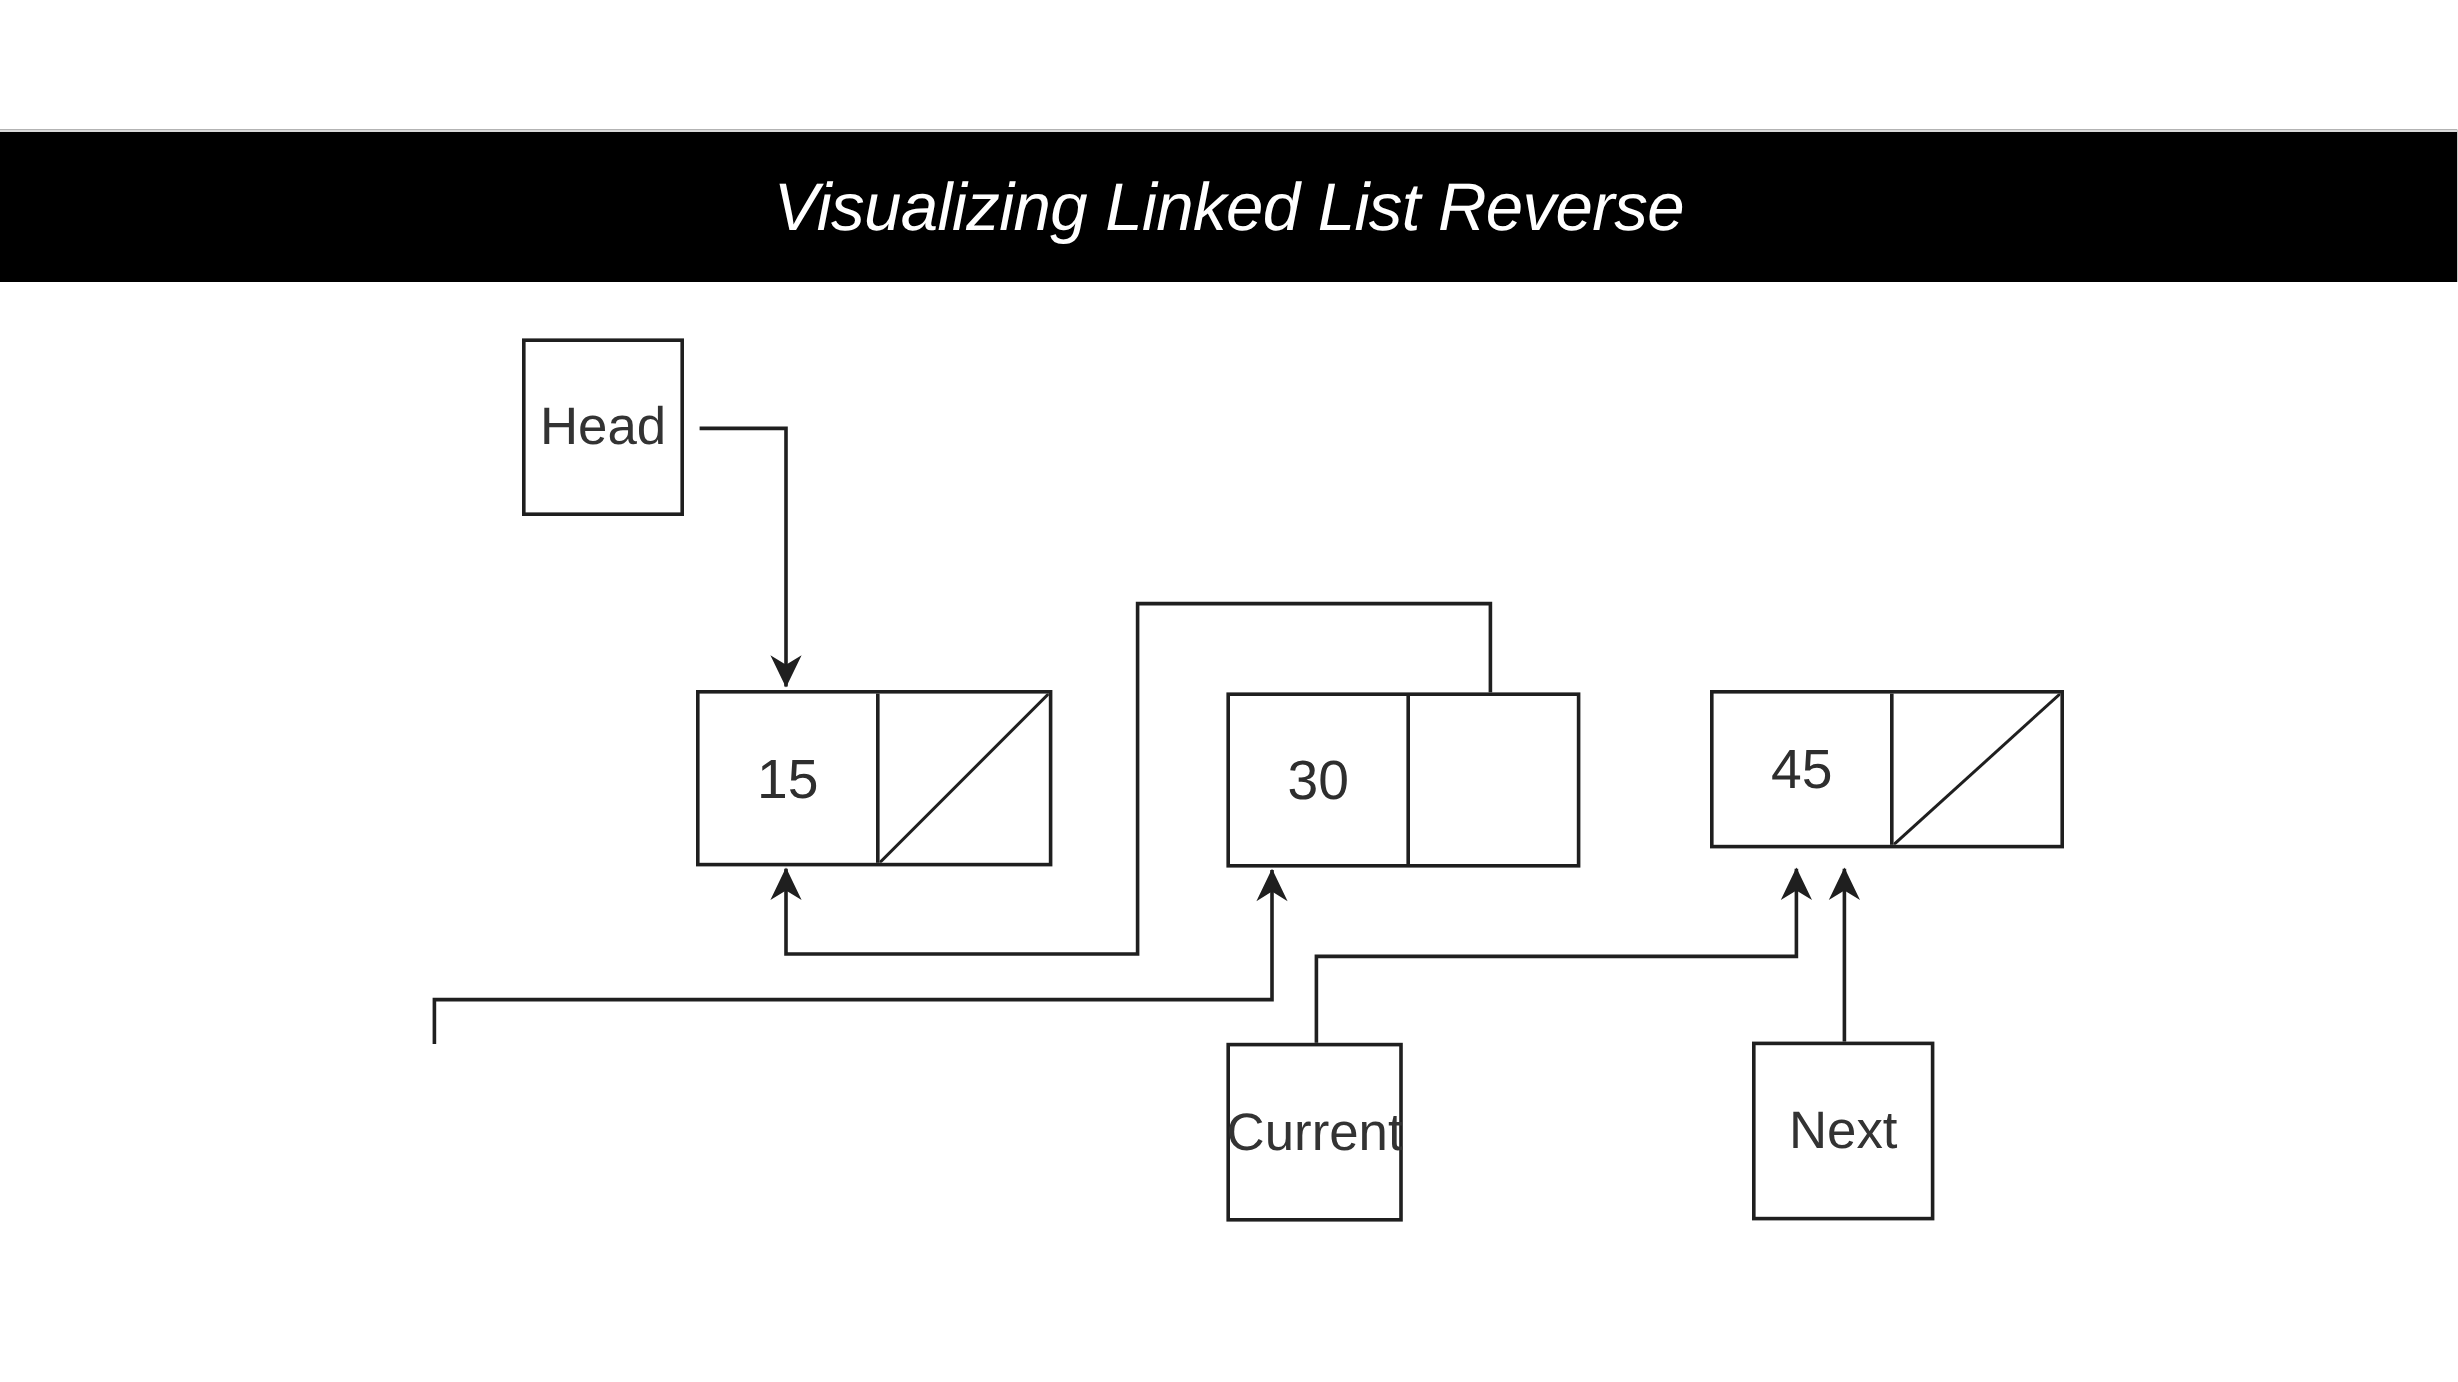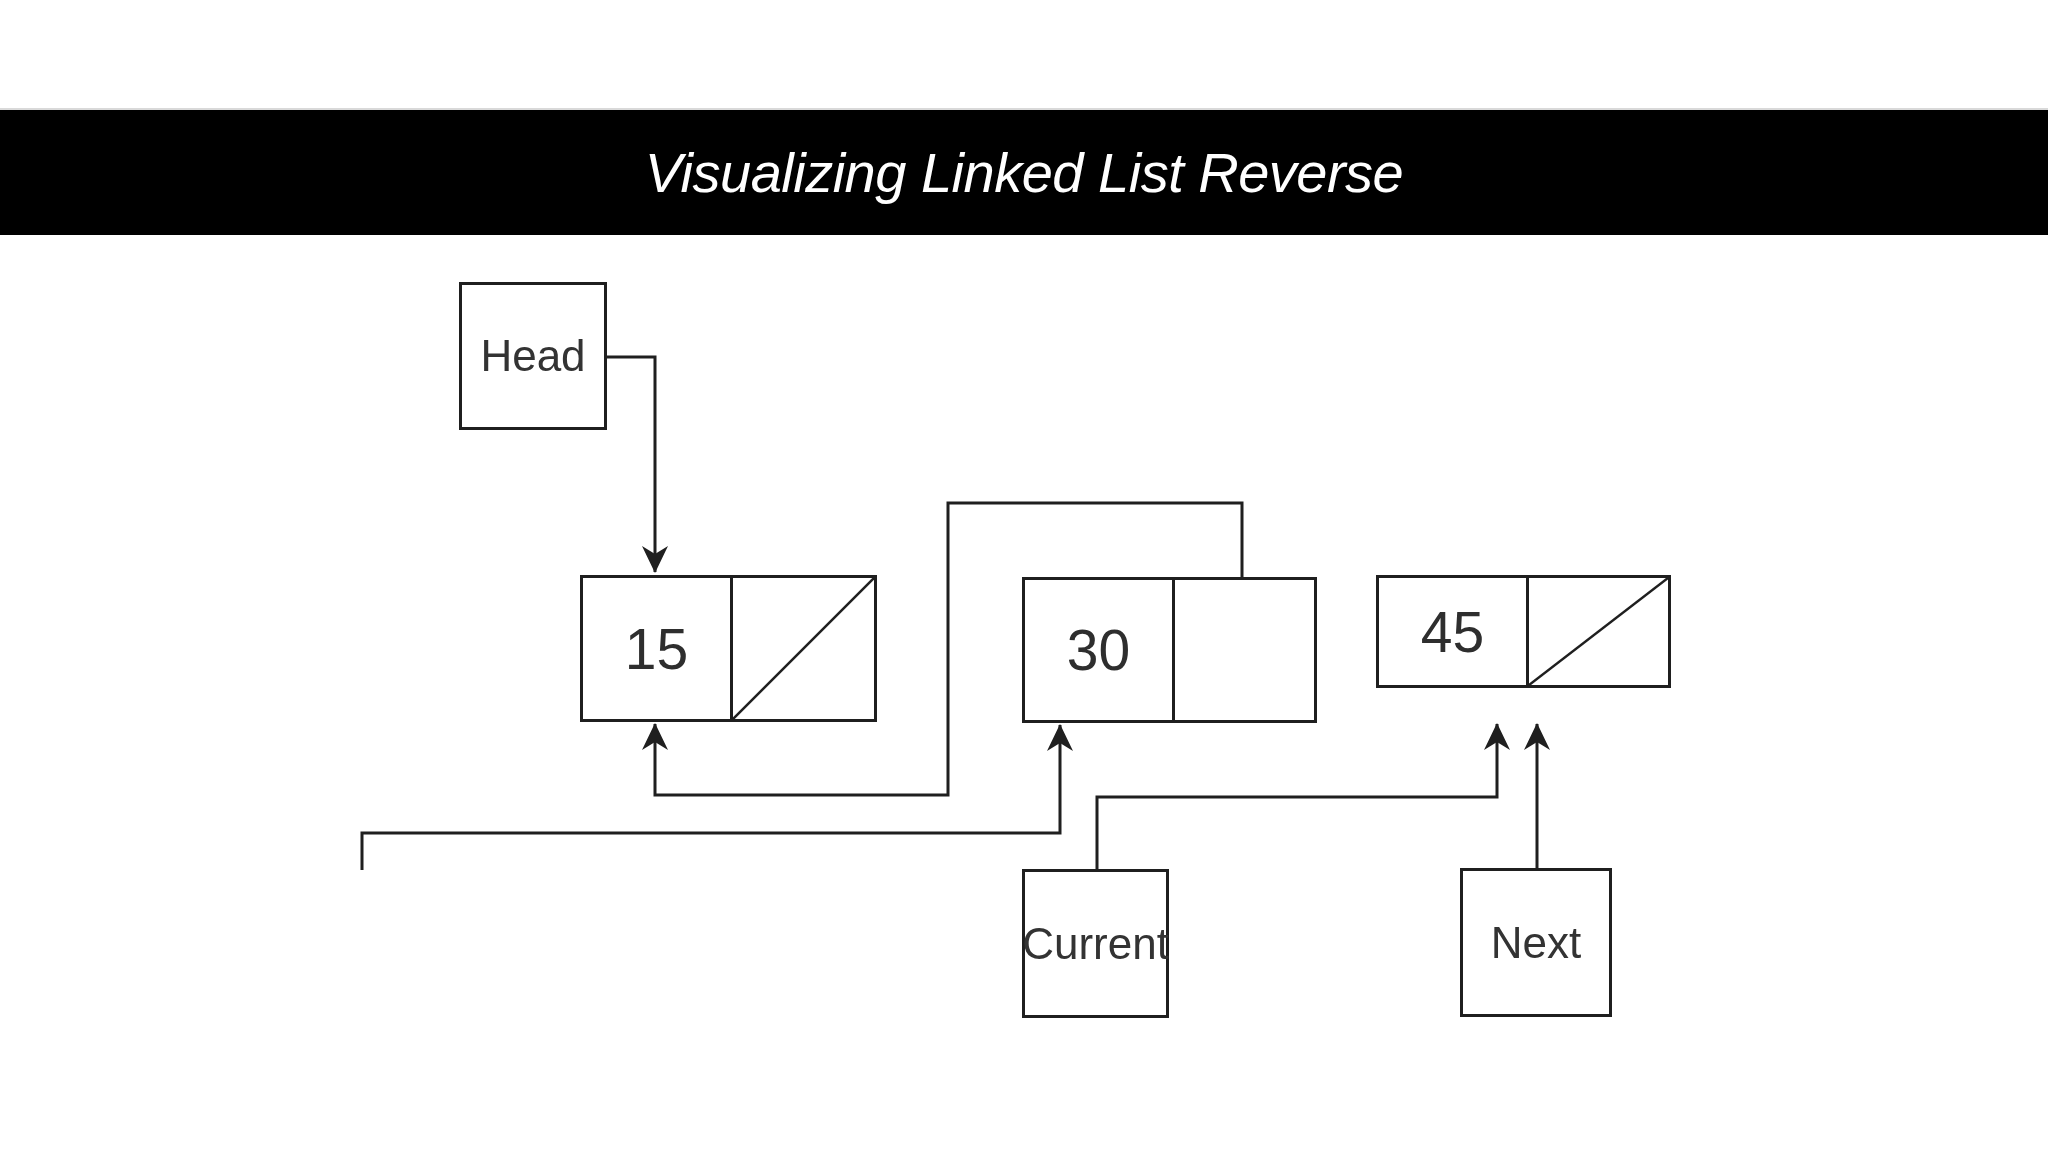--- a/index.html
+++ b/index.html
@@ -59,41 +59,41 @@
     box-sizing: border-box;
     background: #ffffff;
     border: 3px solid #1f1f1f;
     display: flex;
   }
   .node .val {
     width: 147px;
     display: flex;
     align-items: center;
     justify-content: center;
-    font-size: 57px;
+    font-size: 46px;
     color: #2e2e2e;
   }
   .node .ptr {
     flex: 1;
     position: relative;
     border-left: 3px solid #1f1f1f;
   }
   .node .ptr svg.slash {
     position: absolute;
     left: 0;
     top: 0;
     width: 100%;
     height: 100%;
     display: block;
   }
   
-  #head-box    { left: 435px;  top: 282px; width: 148px; height: 148px; margin-left: 24px; }
+  #head-box    { left: 435px;  top: 282px; width: 135px; height: 148px; }
   #node-15     { left: 580px;  top: 575px; width: 297px; height: 147px; }
   #node-30     { left: 1022px; top: 577px; width: 295px; height: 146px; }
-  #node-45     { left: 1376px; top: 575px; width: 295px; height: 113px; }
+  #node-45     { left: 1425px; top: 575px; width: 295px; height: 132px; }
   #previous-box{ left: 287px;  top: 868px; width: 150px; height: 149px; }
   #current-box { left: 1022px; top: 869px; width: 147px; height: 149px; }
   #next-box    { left: 1460px; top: 868px; width: 152px; height: 149px; align-items: center; }
 </style>
 </head>
 <body>
 
 <div class="page">
 
   <div class="banner">

